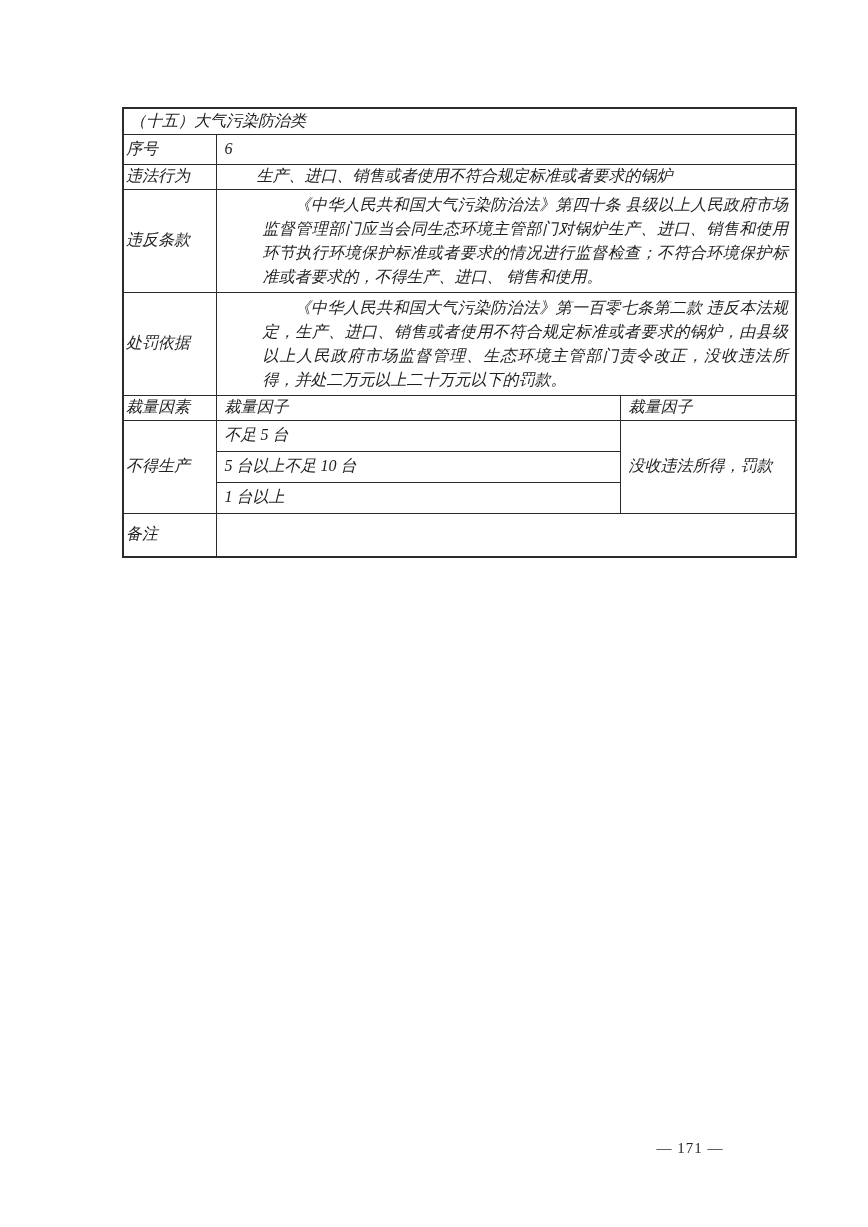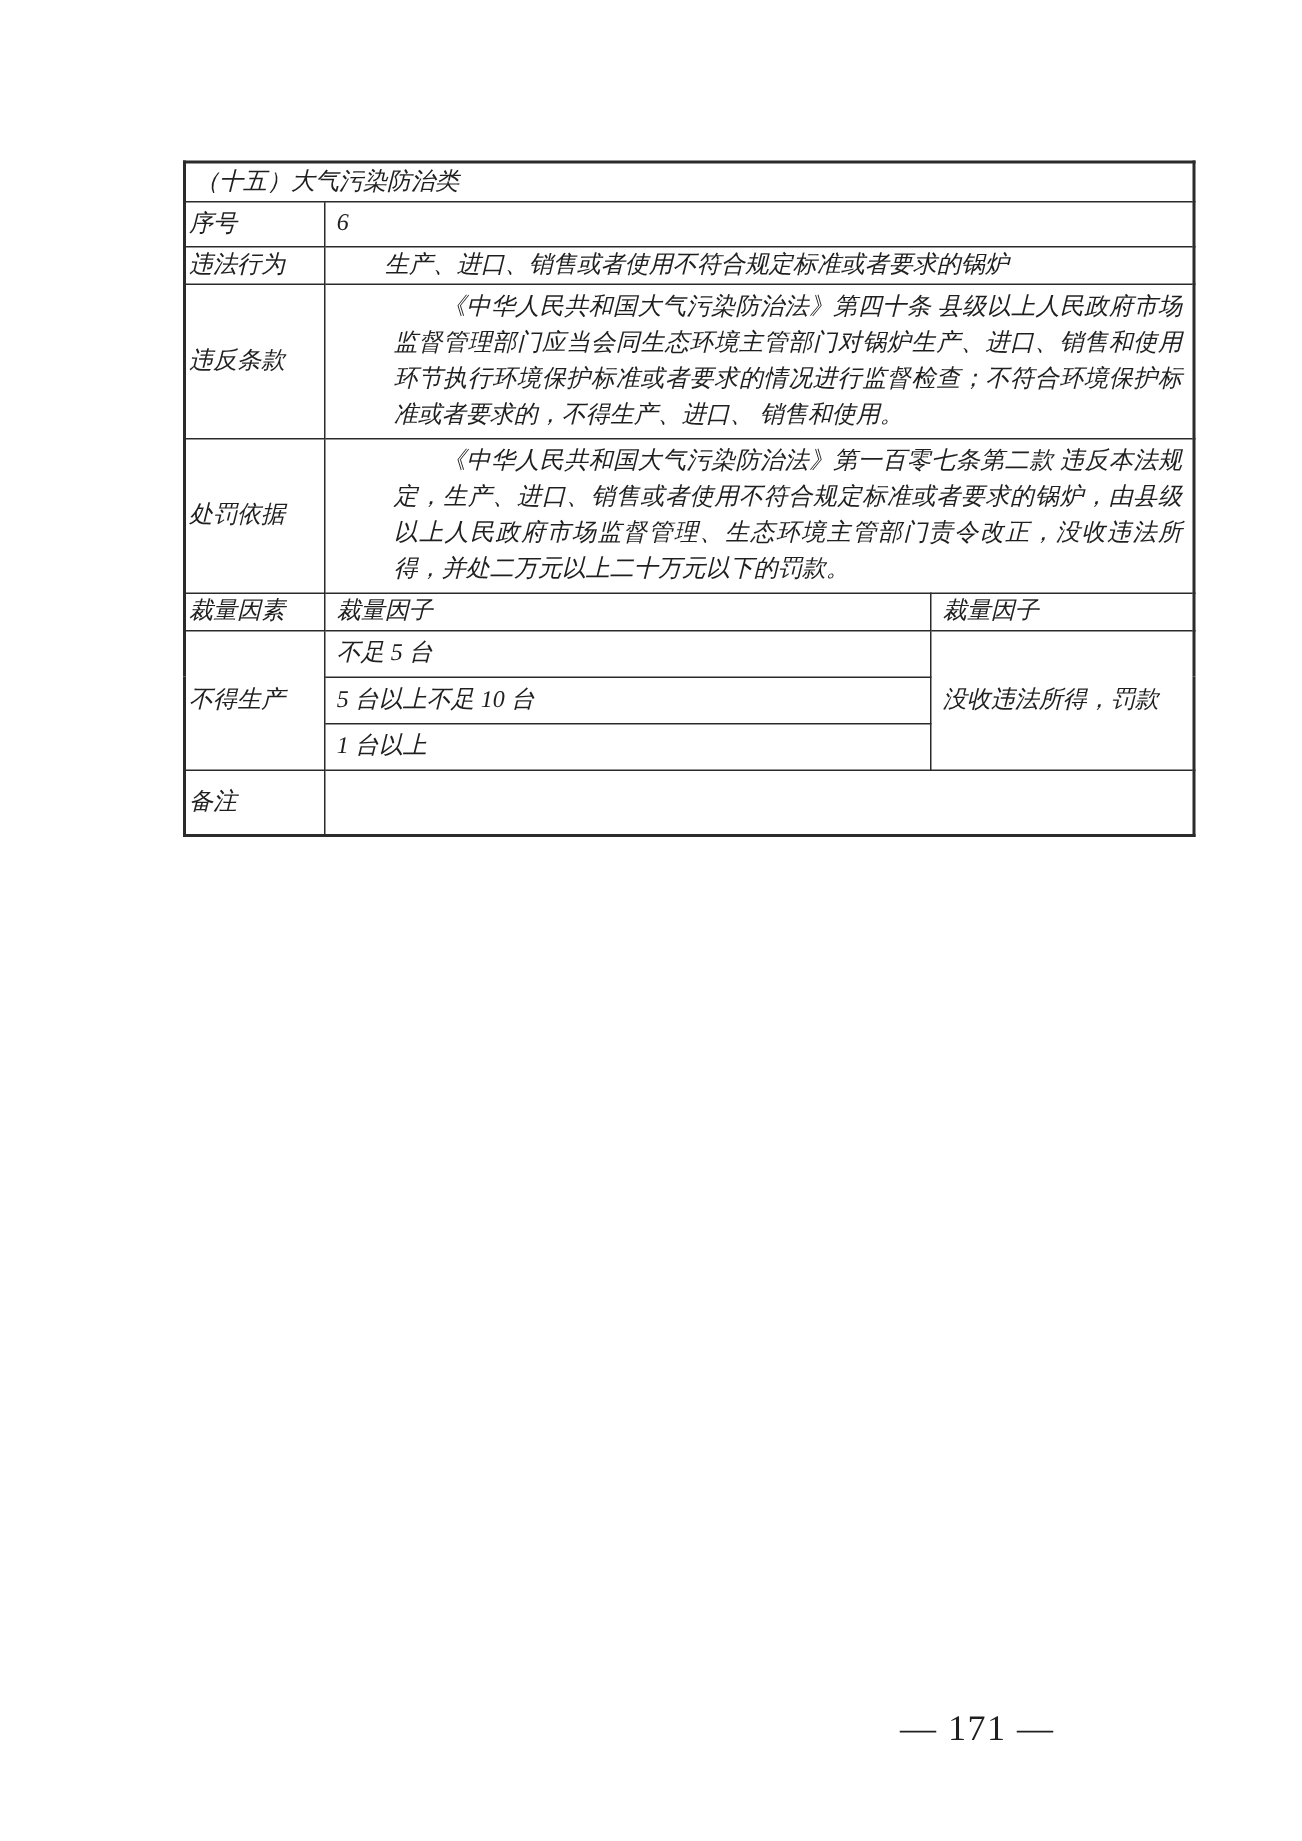--- a/index.html
+++ b/index.html
@@ -52,21 +52,22 @@
     vertical-align: middle;
   }
   td.para-cell .para { text-indent: 2em; margin-left: 38px; }
   td.indent-cell { }
   td.indent-cell .para { text-indent: 2em; }
   .pageno {
     position: absolute;
     left: 600px;
     top: 1140px;
     width: 180px;
-    font-size: 24px;
+    text-align: center;
+    font-size: 15px;
     color: #1f1f1f;
     letter-spacing: 1px;
   }
 </style>
 </head>
 <body>
 
 <div class="page">
 
   <table class="reg-table">

